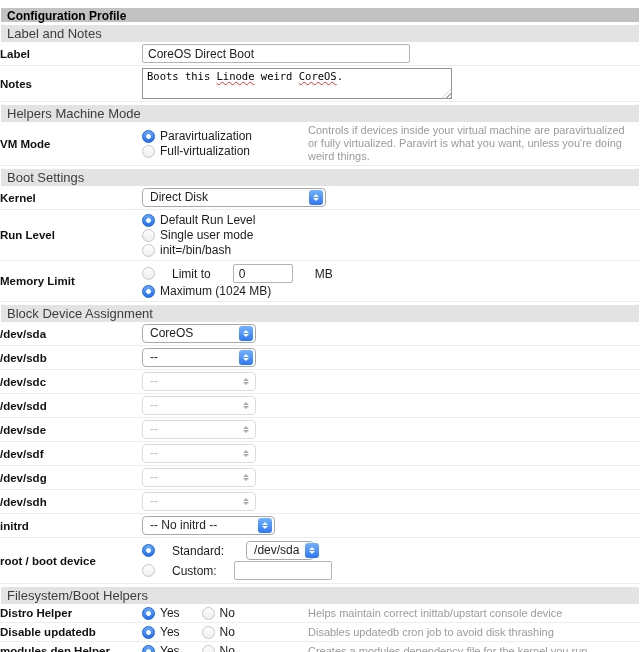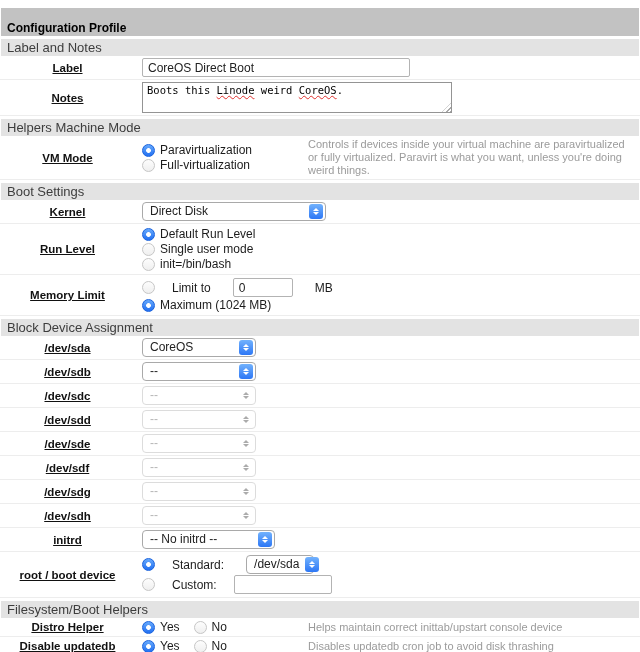--- a/index.html
+++ b/index.html
@@ -5,35 +5,35 @@
   * { box-sizing: border-box; }
   html, body { margin: 0; padding: 0; background: #fff; }
   body {
     width: 640px; height: 652px; overflow: hidden;
     font-family: "Liberation Sans", "DejaVu Sans", sans-serif;
     font-size: 12px; color: #1c1c1c;
   }
   .page { width: 640px; height: 652px; padding-top: 8px; }
 
   .titlebar {
-    margin: 0 1px; background: #c2c2c2; padding: 14px 6px;
+    margin: 0 1px; background: #c2c2c2; padding: 2px 6px;
     font-weight: bold; font-size: 12px; color: #000; height: 14px; line-height: 13px;
   }
   .section-bar {
     margin: 3px 1px 0; background: #e3e3e3; padding: 2px 6px;
     font-size: 13px; color: #3d3d3d; height: 17px; line-height: 13px;
   }
 
   .form-row {
     display: flex; align-items: center;
     padding: 2px 0; border-bottom: 1px solid #ededed; min-height: 19px;
   }
   .fl {
-    width: 142px; flex: none; text-align: center; padding-right: 7px;
-    font-weight: bold; font-size: 11.5px; color: #111; text-decoration: underline;
+    width: 142px; flex: none; text-align: left; padding-right: 7px;
+    font-weight: bold; font-size: 11.5px; color: #111;
   }
   .fc { width: 166px; flex: none; }
   .fc.wide { width: auto; flex: none; }
   .fh { flex: 1; color: #9b9b9b; font-size: 11px; line-height: 13px; padding-right: 8px; }
 
   input[type="text"] {
     height: 19px; border: 1px solid #b3b3b3; border-radius: 2px;
     font-family: "Liberation Sans", sans-serif; font-size: 12px;
     padding: 1px 5px; color: #222; outline: none; background: #fff;
   }
@@ -87,21 +87,21 @@
   }
   .radio.on {
     border: 1px solid #1b63dd;
     background: radial-gradient(circle, #fff 0 2px, rgba(255,255,255,0) 2.8px),
                 linear-gradient(#66a9fc, #2270f2);
   }
   .radio.off { border: 1px solid #c6c6c6; background: linear-gradient(#fdfdfd, #efefef); }
 
   .opt { display: flex; align-items: center; gap: 5px; line-height: 14px; cursor: default; }
   .opt-col .opt { margin: 1px 0; }
-  .yesno { display: flex; gap: 14px; align-items: flex-end; }
+  .yesno { display: flex; gap: 22px; align-items: flex-end; }
   .inline-opt { display: flex; align-items: center; gap: 17px; margin: 1px 0; }
 </style>
 </head>
 <body>
 
 <div class="page">
 
   <div class="titlebar">Configuration Profile</div>
 
   <div class="section-bar">Label and Notes</div>

